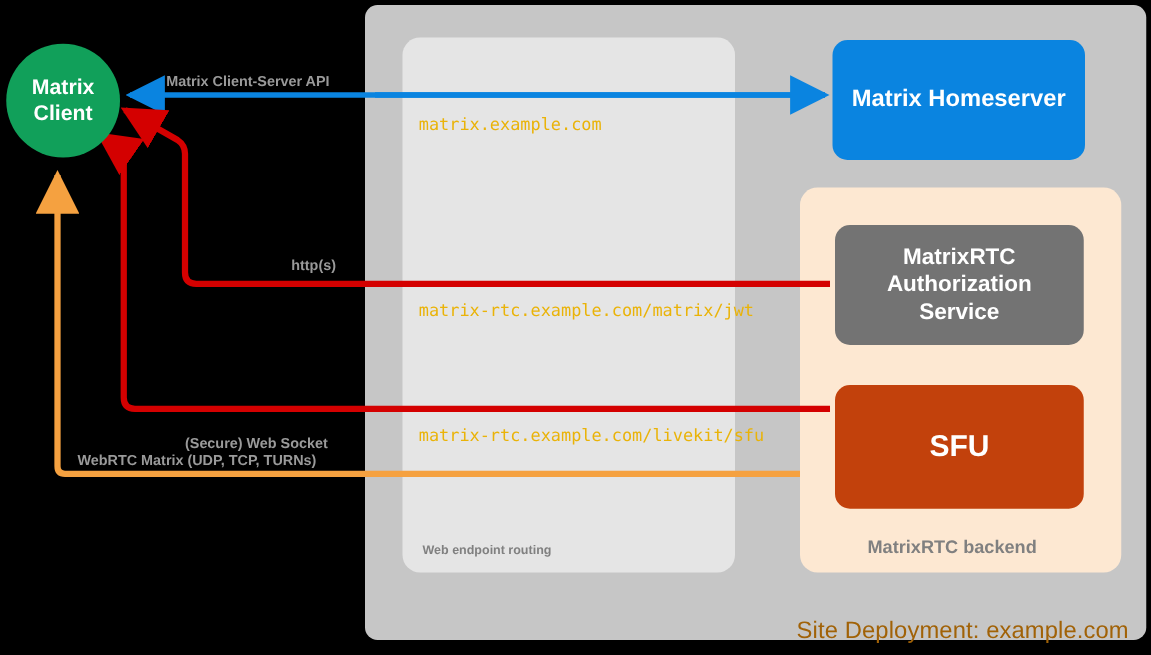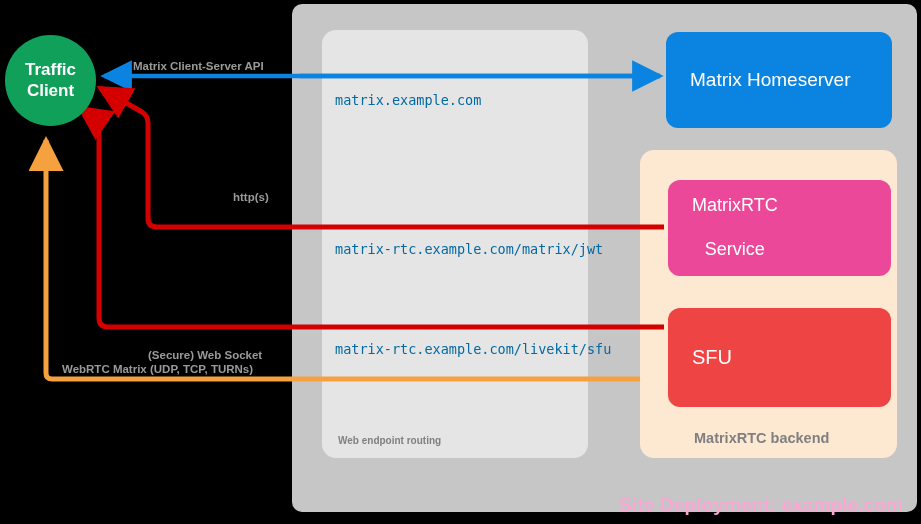--- a/index.html
+++ b/index.html
@@ -23,23 +23,23 @@
     top: 4px;
     width: 625px;
     height: 508px;
     background: #c6c6c6;
     border-radius: 10px;
   }
   .site-title {
     position: absolute;
     right: 18px;
     bottom: 8px;
-    color: #f9a8d4;
+    color: #a16207;
     font-size: 19px;
-    font-weight: bold;
+    font-weight: normal;
     letter-spacing: 0.1px;
     white-space: nowrap;
   }
 
   
   .routing-panel {
     position: absolute;
     left: 322px;
     top: 30px;
     width: 266px;
@@ -52,21 +52,21 @@
     left: 16px;
     bottom: 12px;
     color: #808080;
     font-size: 10px;
     font-weight: bold;
     white-space: nowrap;
   }
   .endpoint {
     position: absolute;
     left: 13px;
-    color: #0369a1;
+    color: #eab308;
     font-family: "DejaVu Sans Mono", "Liberation Mono", monospace;
     font-size: 13.5px;
     white-space: nowrap;
   }
   .endpoint.ep1 { top: 62px; }
   .endpoint.ep2 { top: 211px; }
   .endpoint.ep3 { top: 311px; }
 
   
   .backend-panel {
@@ -87,50 +87,50 @@
     font-weight: bold;
     white-space: nowrap;
     margin-left: 36px;
   }
 
   
   .node-box {
     position: absolute;
     display: flex;
     align-items: center;
+    justify-content: center;
     text-align: center;
     color: #ffffff;
-    font-weight: normal;
+    font-weight: bold;
     border-radius: 12px;
     line-height: 1.22;
-    padding-left: 24px;
   }
   .homeserver {
     left: 666px;
     top: 32px;
     width: 202px;
     height: 96px;
     background: #0a84e0;
     font-size: 19px;
   }
   .auth-service {
     left: 668px;
     top: 180px;
     width: 199px;
     height: 96px;
-    background: #ec4899;
+    background: #737373;
     font-size: 18px;
   }
   .sfu {
     left: 668px;
     top: 308px;
     width: 199px;
     height: 99px;
-    background: #ef4444;
-    font-size: 20px;
+    background: #c2410c;
+    font-size: 24px;
   }
 
   
   .client-circle {
     position: absolute;
     left: 5px;
     top: 35px;
     width: 91px;
     height: 91px;
     border-radius: 50%;
@@ -158,21 +158,21 @@
   
   .flow-label {
     position: absolute;
     color: #9a9a9a;
     font-size: 11.5px;
     font-weight: bold;
     white-space: nowrap;
     text-align: right;
   }
   .lbl-csapi { left: 133px; top: 60px; }
-  .lbl-https { left: 233px; top: 191px; }
+  .lbl-https { left: 233px; top: 207px; }
   .lbl-ws    { left: 148px; top: 312px; margin-top: 37px; }
   .lbl-webrtc{ left: 62px;  top: 363px; }
 </style>
 </head>
 <body>
 
 <div id="stage">
 
   <div class="site-container"></div>
 
@@ -220,32 +220,32 @@
     <span class="routing-title">Web endpoint routing</span>
   </div>
 
   <div class="node-box homeserver">
     <span>Matrix Homeserver</span>
   </div>
 
   <div class="node-box auth-service">
     <span>
       <span>MatrixRTC</span><br>
-      <br>
+      <span>Authorization</span><br>
       <span>Service</span>
     </span>
   </div>
 
   <div class="node-box sfu">
     <span>SFU</span>
   </div>
 
   <div class="client-circle">
     <span>
-      <span>Traffic</span><br>
+      <span>Matrix</span><br>
       <span>Client</span>
     </span>
   </div>
 
   <span class="flow-label lbl-csapi">Matrix Client-Server API</span>
   <span class="flow-label lbl-https">http(s)</span>
   <span class="flow-label lbl-ws">(Secure) Web Socket</span>
   <span class="flow-label lbl-webrtc">WebRTC Matrix (UDP, TCP, TURNs)</span>
 
   <span class="site-title">Site Deployment: example.com</span>

